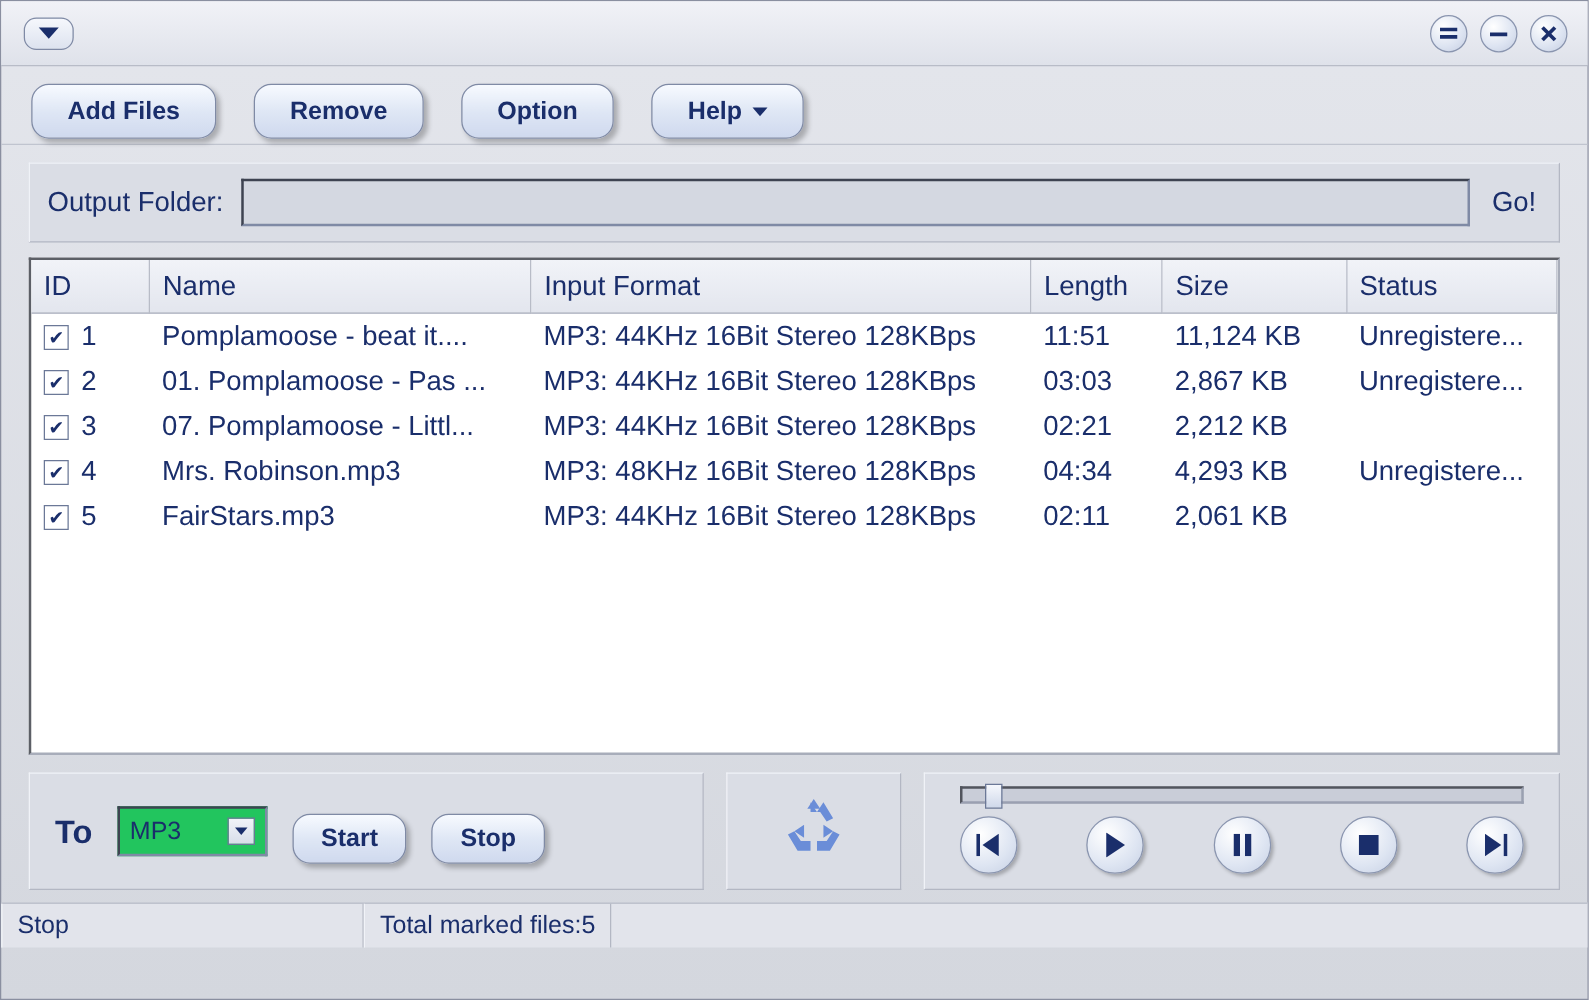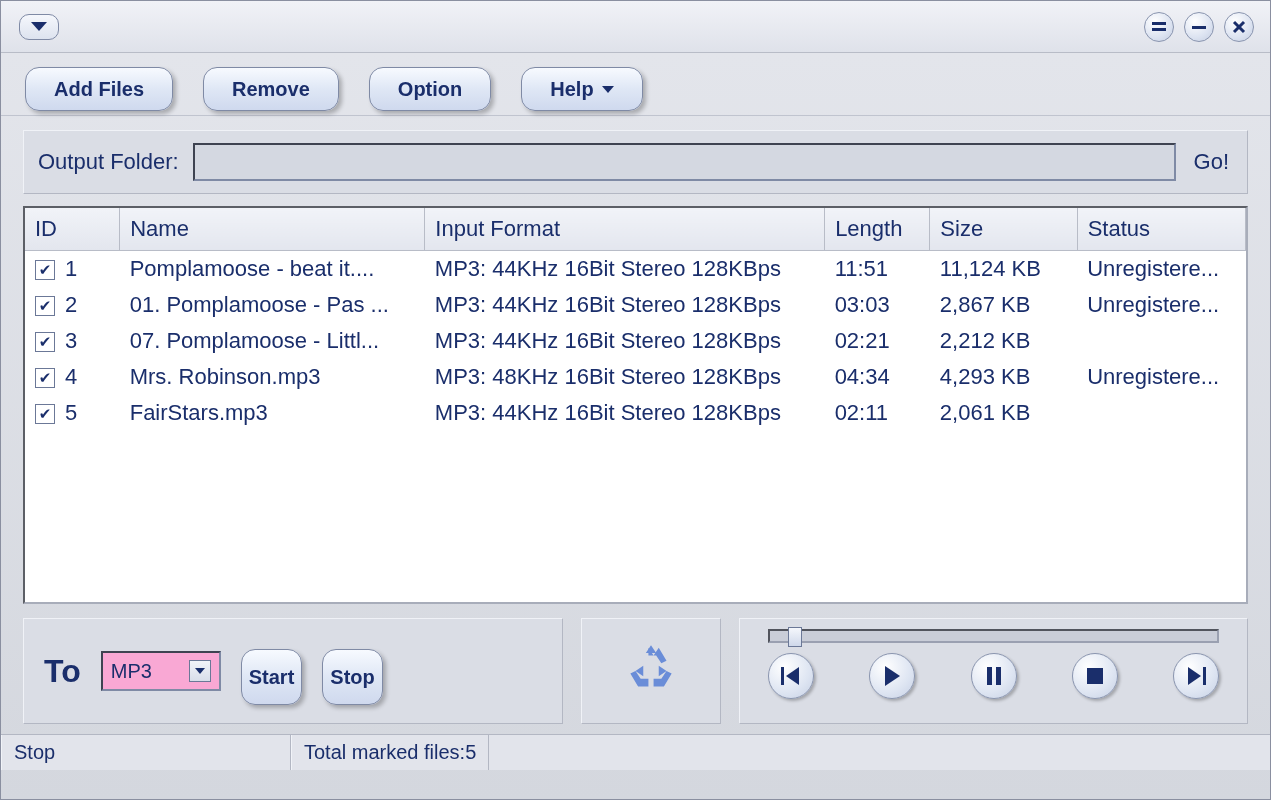--- a/index.html
+++ b/index.html
@@ -173,26 +173,26 @@
   background: #dadde5;
   border-top: 1px solid #f0f2f7;
   border-left: 1px solid #f0f2f7;
   border-right: 1px solid #b3b7c3;
   border-bottom: 1px solid #b3b7c3;
   padding: 18px 20px;
   display: flex;
   align-items: center;
   gap: 20px;
 }
-.to-label { font-size: 32px; font-weight: bold; color: #1a2e6b; }
+.to-label { font-size: 26px; font-weight: bold; color: #1a2e6b; }
 .fmt-select {
   height: 40px;
   width: 120px;
   border: 2px inset #7f8aa5;
-  background: #f9a8d4;
+  background: #22c55e;
   display: flex;
   align-items: center;
   padding: 0 8px;
   font-size: 20px;
   color: #1a2e6b;
   justify-content: space-between;
   cursor: pointer;
 }
 .fmt-select .dd {
   width: 22px; height: 22px;
@@ -242,21 +242,21 @@
 .round-btn {
   width: 46px; height: 46px;
   border-radius: 50%;
   background: radial-gradient(circle at 35% 30%, #fff, #dee5f2 60%, #c6d0e4);
   border: 1px solid #8a95af;
   box-shadow: 2px 2px 3px rgba(0,0,0,0.25);
   display: flex; align-items: center; justify-content: center;
   cursor: pointer;
   color: #1a2e6b;
 }
-.pill-btn.small { height: 56px; padding: 0 7px; font-size: 20px; margin-top: 12px; }
+.pill-btn.small { height: 40px; padding: 0 22px; font-size: 20px; margin-top: 12px; }
 .statusbar {
   margin-top: 10px;
   height: 36px;
   border-top: 1px solid #b3b7c3;
   background: #e2e4eb;
   display: flex;
   align-items: center;
   font-size: 20px;
   color: #1a2e6b;
 }

